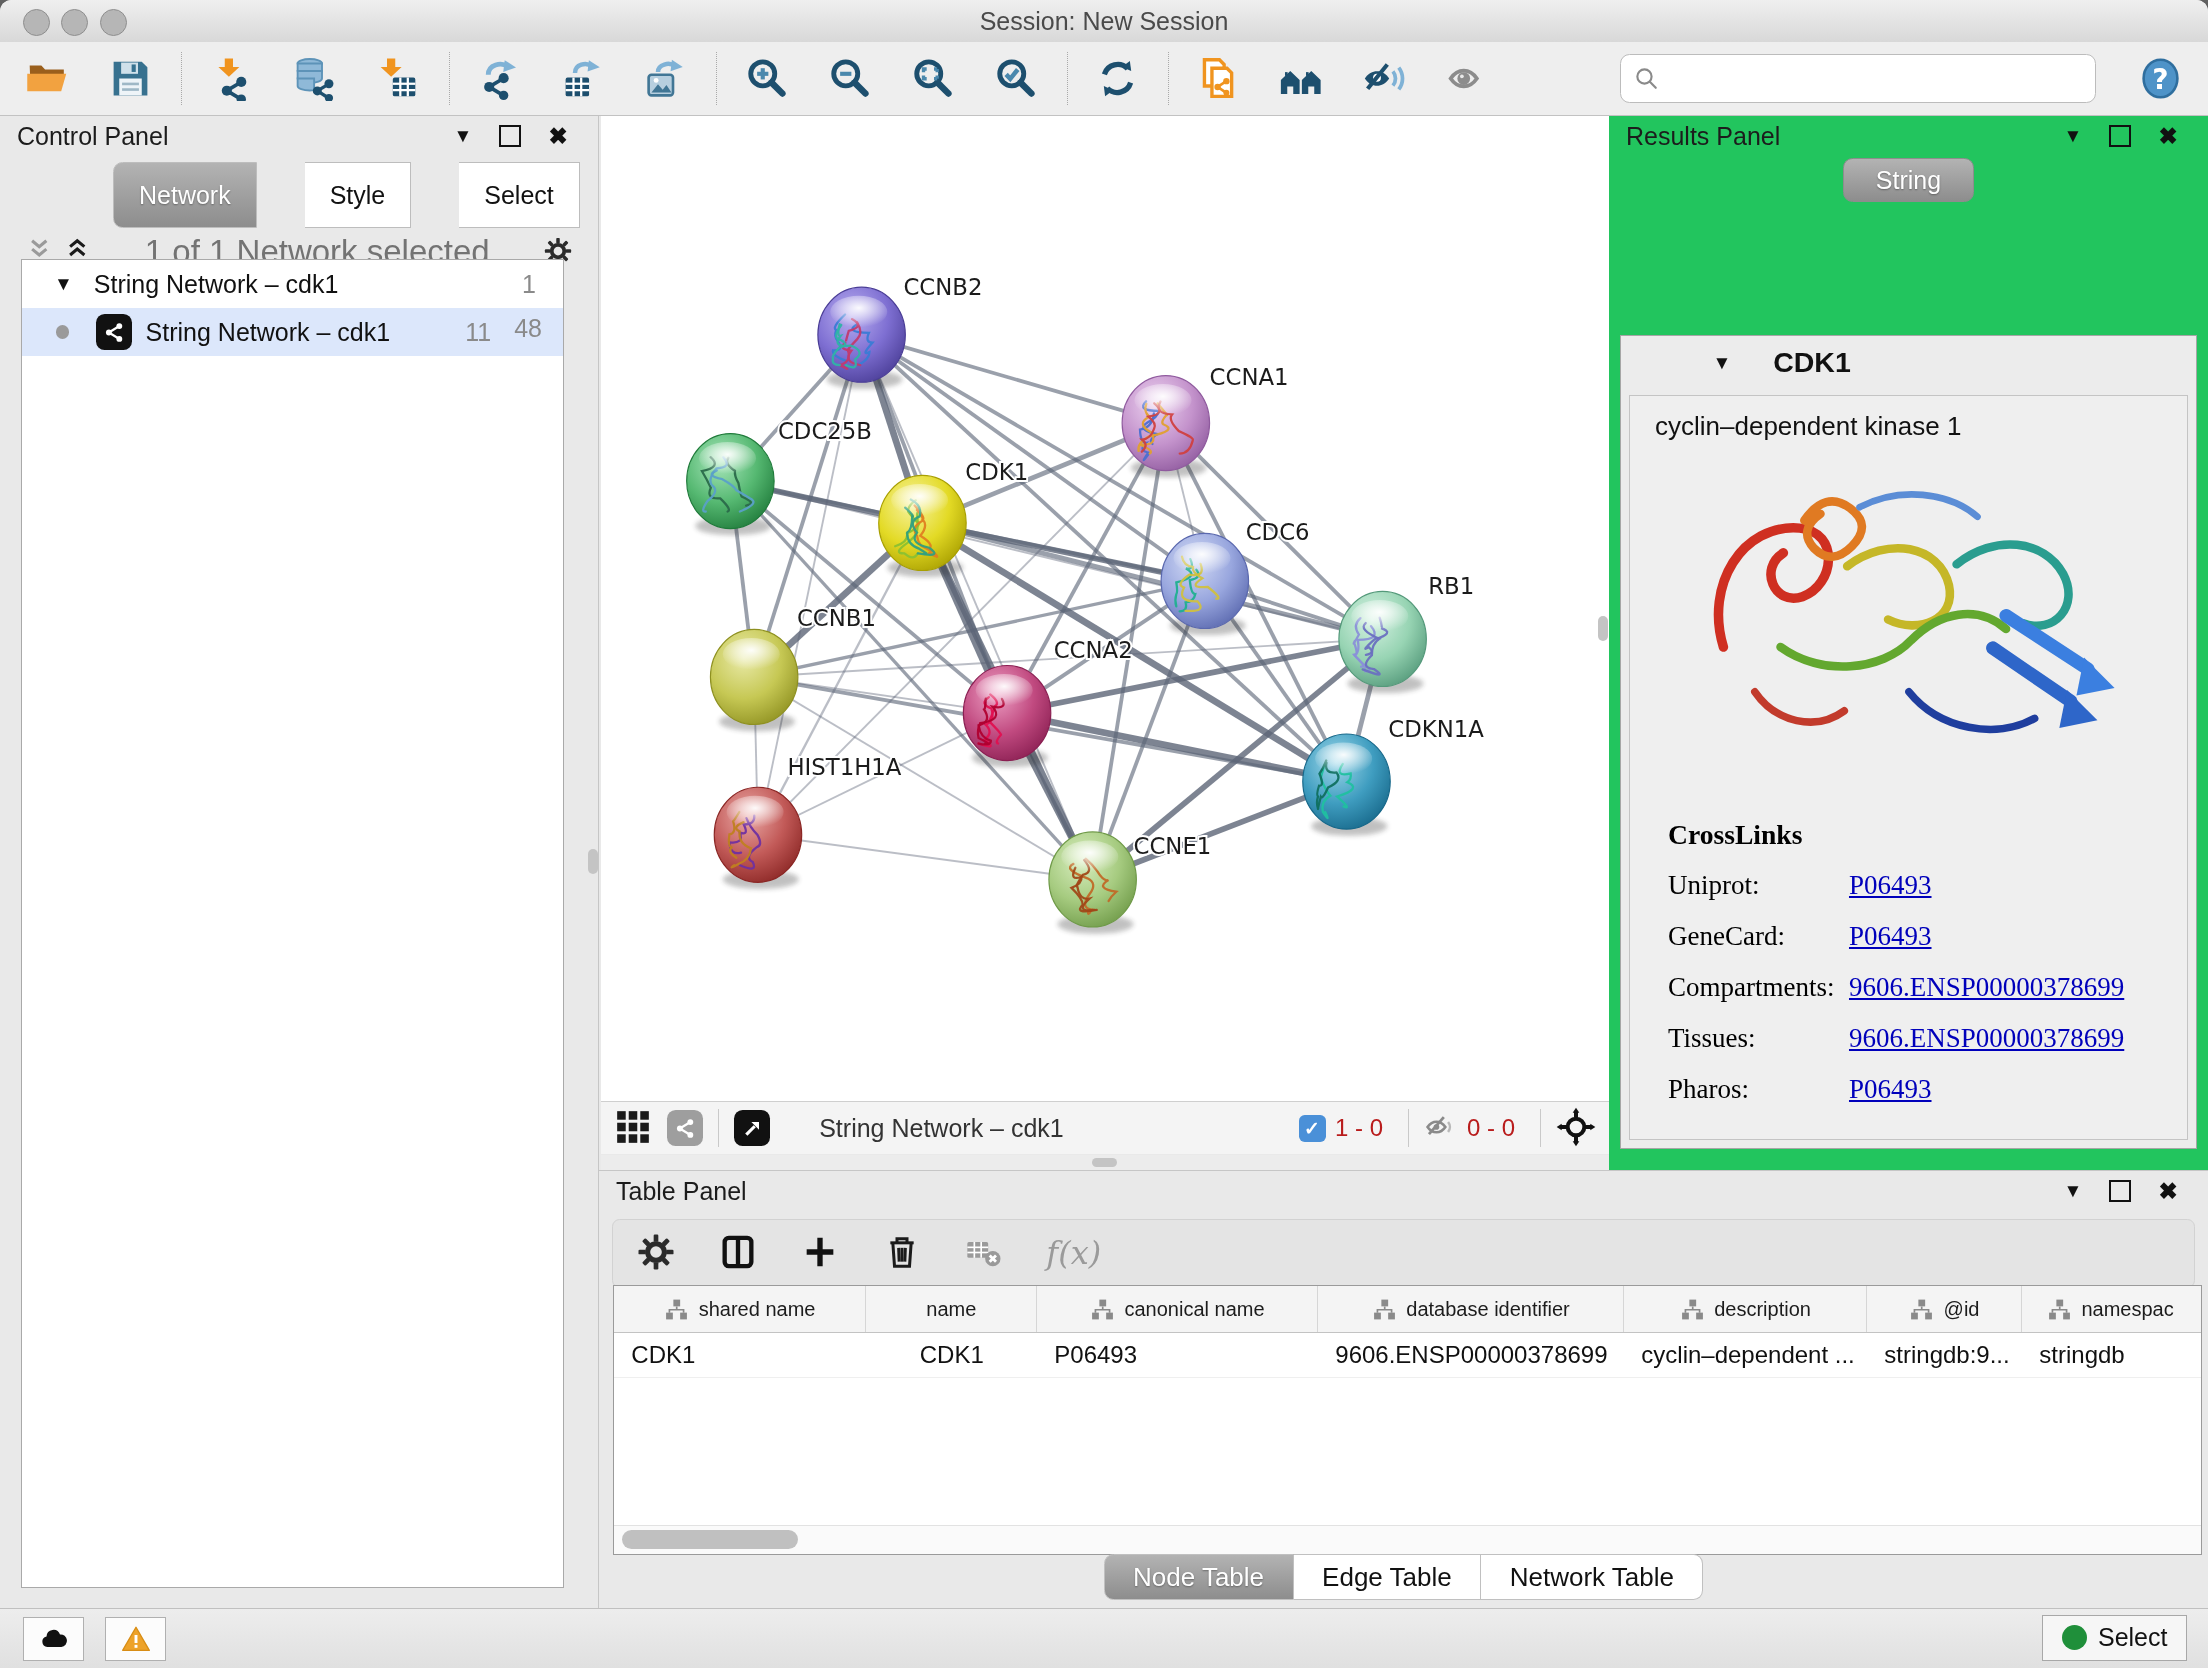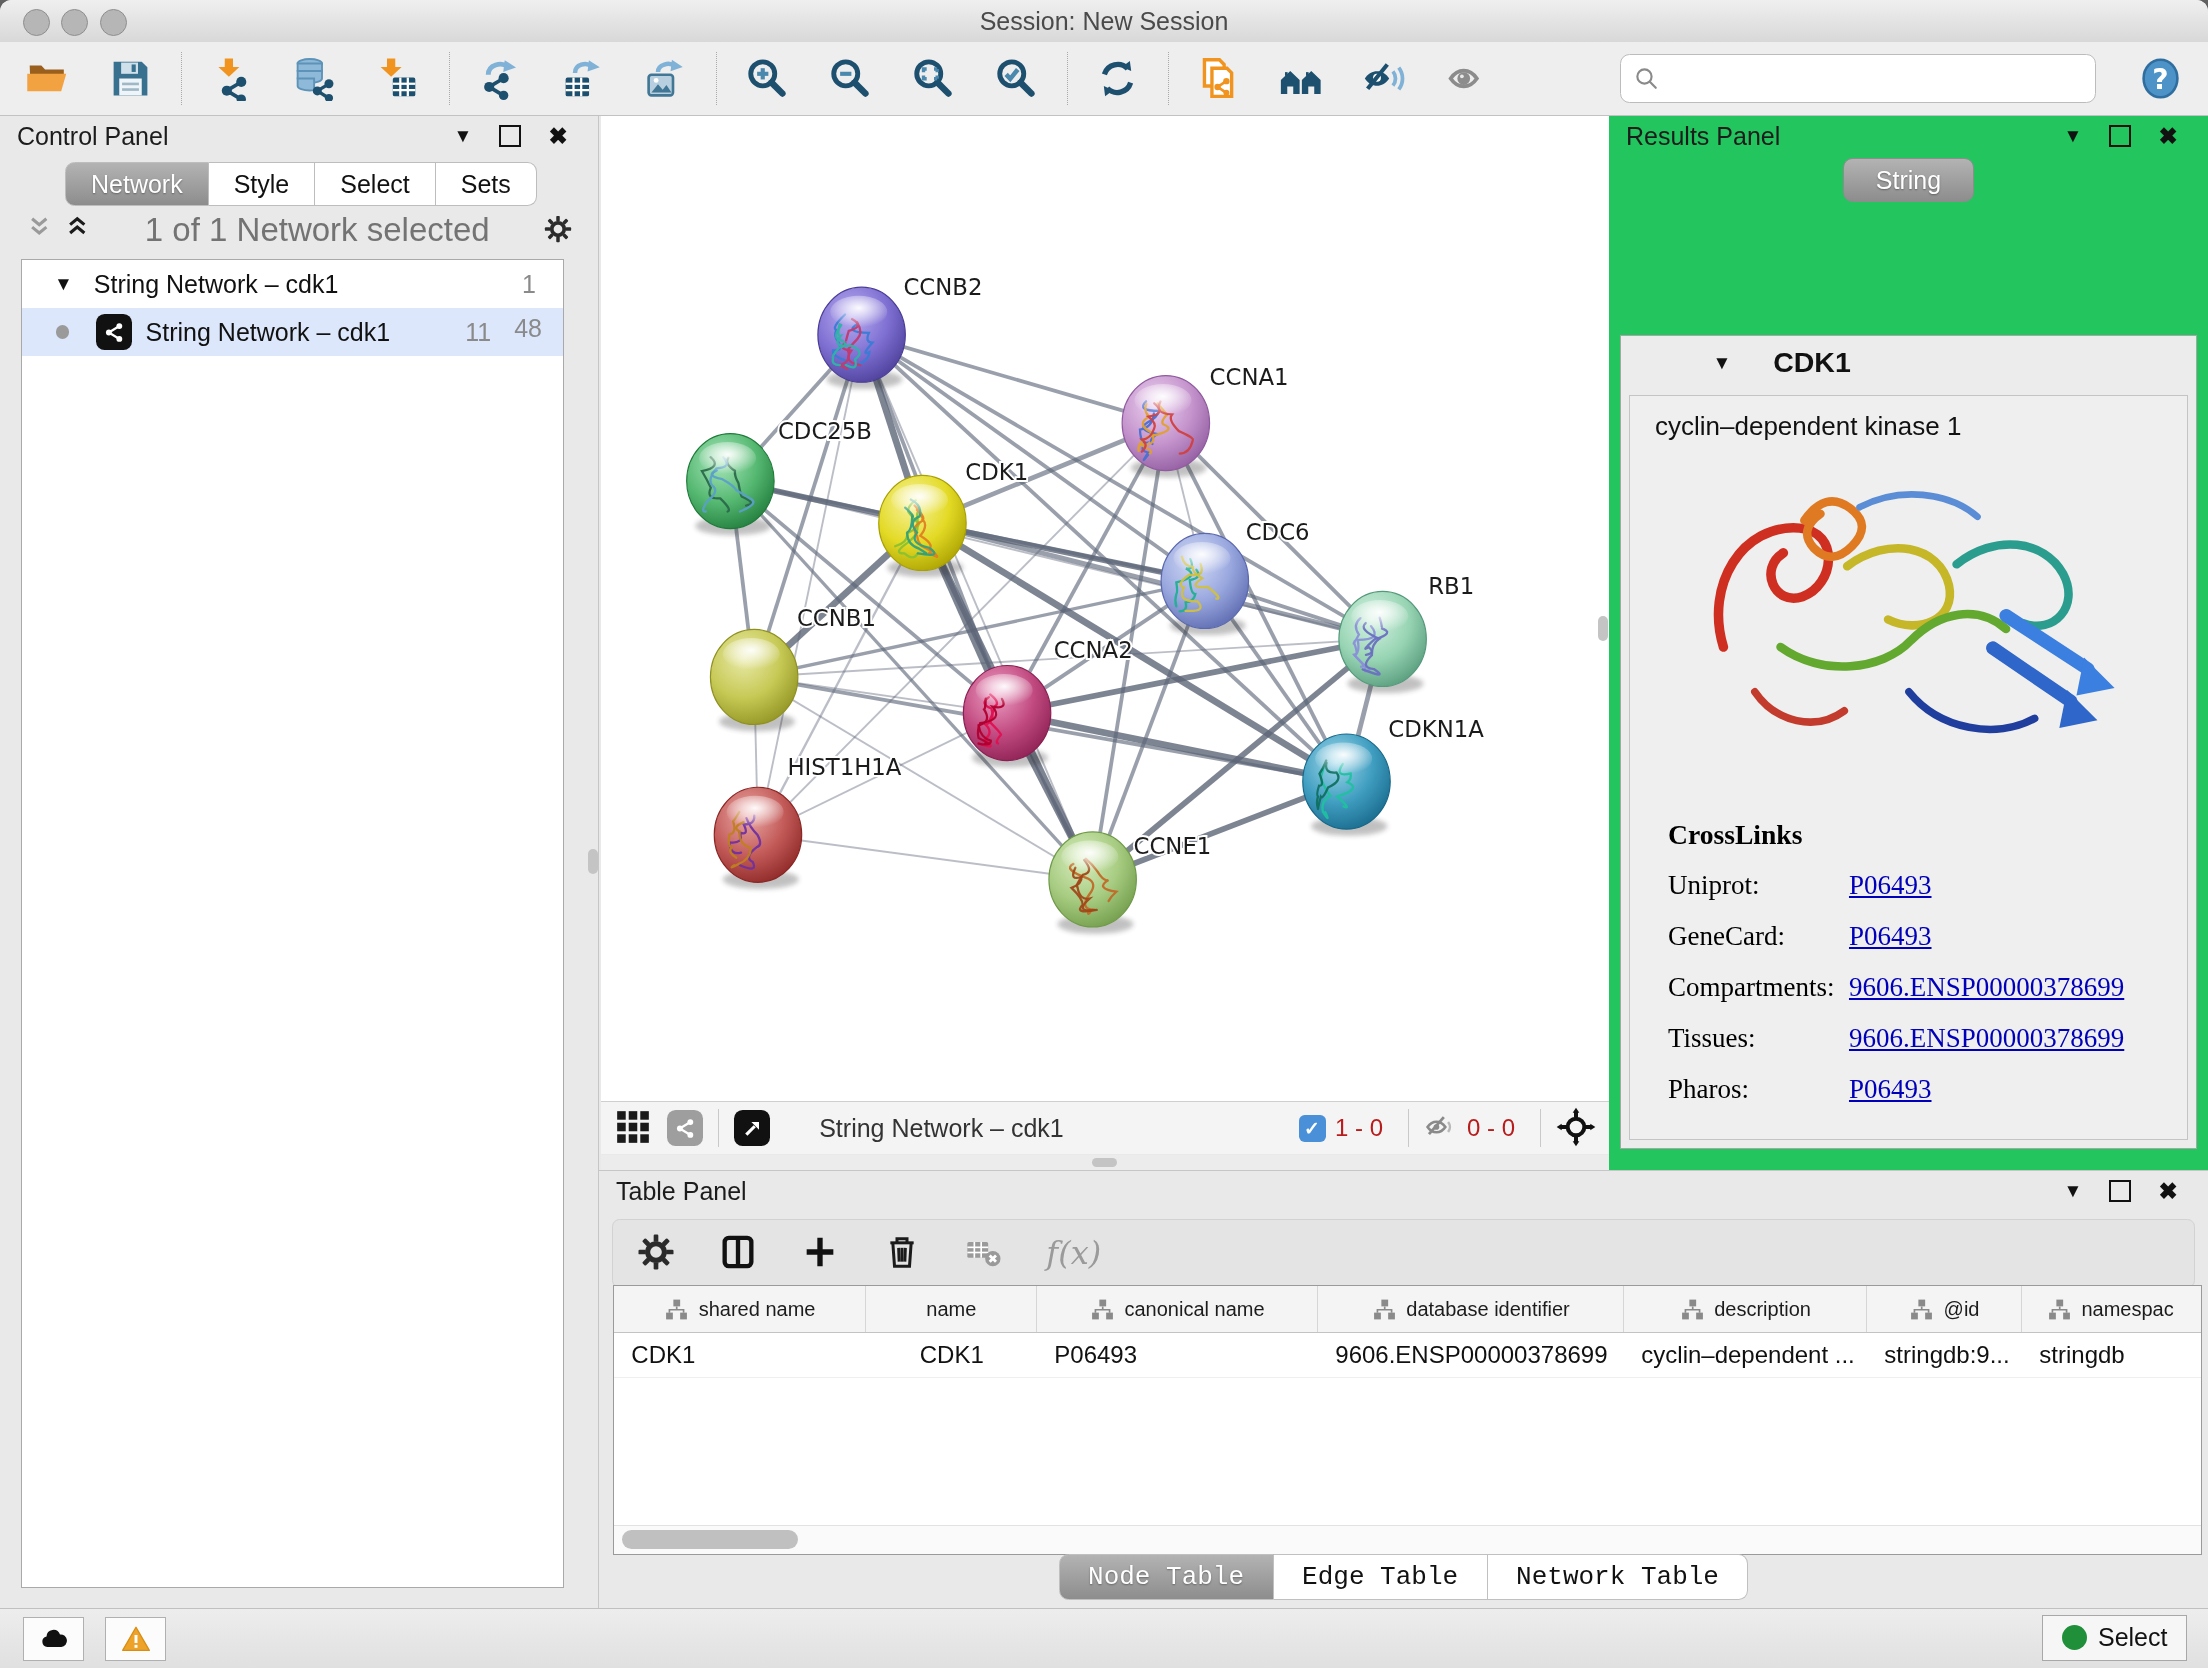--- a/index.html
+++ b/index.html
@@ -28,22 +28,22 @@
   .phead{height:40px;display:flex;align-items:center;font-size:25px;color:#1c1c1c;padding:0 17px;}
   .phead .sp{flex:1;}
   .ph-ico{display:flex;align-items:center;gap:27px;margin-right:13.3px;}
   .tri{font-size:19px;color:#111;}
   .boxico{width:18px;height:18px;border:2.4px solid #111;display:inline-block;}
   .xico{font-size:23px;color:#111;font-weight:bold;}
   
   .control{position:absolute;left:0;top:116px;width:599px;bottom:59px;background:#e9e9e9;
     border-right:1.9px solid #c6c6c6;box-sizing:border-box;}
   .tabs-row{display:flex;margin:5.7px 0 0 65px;}
-  .tab{height:42px;line-height:42px;padding:0 25px;font-size:25px;background:#fff;color:#111;
-    border:1px solid #bdbdbd;border-left:none;}
+  .tab{height:42px;line-height:42px;padding:11px 25px;font-size:25px;background:#fff;color:#111;
+    border:1px solid #bdbdbd;border-left:none;margin-left:48px;}
   .tab:first-child{border-left:1px solid #bdbdbd;border-radius:9.5px 0 0 9.5px;}
   .tab:last-child{border-radius:0 9.5px 9.5px 0;}
   .tab.sel{background:linear-gradient(#b3b3b3,#8d8d8d);color:#fff;text-shadow:0 1px 1.9px rgba(0,0,0,.35);}
   .cp-sumrow{display:flex;align-items:center;height:49px;padding:0 25px;}
   .cp-sumrow .txt{flex:1;text-align:center;font-size:33px;color:#737373;}
   .treebox{position:absolute;left:21px;right:34px;top:143px;bottom:21px;background:#fff;
     border:1.9px solid #a9a9a9;}
   .trow{height:48px;display:flex;align-items:center;font-size:25px;color:#111;}
   .trow.sel{background:#dce7fb;}
   .trow .cnt{color:#8a8a8a;}
@@ -97,21 +97,21 @@
   .tbl{position:absolute;left:14.3px;right:5.7px;top:114px;height:268px;background:#fff;border:1.9px solid #9a9a9a;overflow:hidden;}
   .thead{display:flex;background:#f4f4f4;border-bottom:1px solid #c3c3c3;height:46px;}
   .th{display:flex;align-items:center;justify-content:center;gap:9.5px;font-size:20px;color:#1c1c1c;
     border-right:1px solid #d6d6d6;box-sizing:border-box;overflow:hidden;white-space:nowrap;}
   .th svg{width:25px;height:25px;flex:0 0 auto;}
   .trowd{display:flex;height:44px;border-bottom:1px solid #efefef;}
   .td{font-size:24px;color:#111;display:flex;align-items:center;padding-left:17px;box-sizing:border-box;
     overflow:hidden;white-space:nowrap;}
   .hscroll{position:absolute;left:0;right:0;bottom:0;height:28.5px;background:#fafafa;border-top:1px solid #e2e2e2;}
   .hscroll .thumb{position:absolute;left:7.6px;top:4.8px;width:176px;height:19px;background:#c0c0c0;border-radius:9.5px;}
-  .tp-tabs{position:absolute;left:0;right:0;bottom:9.5px;display:flex;justify-content:center;font-family:Liberation Mono, monospace;}
+  .tp-tabs{position:absolute;left:0;right:0;bottom:9.5px;display:flex;justify-content:center;}
   .tp-tab{height:44px;line-height:44px;padding:0 28.5px;font-size:26px;background:#fff;color:#111;
     border:1px solid #c0c0c0;border-left:none;}
   .tp-tab:first-child{border-left:1px solid #c0c0c0;border-radius:9.5px 0 0 9.5px;}
   .tp-tab:last-child{border-radius:0 9.5px 9.5px 0;}
   .tp-tab.sel{background:linear-gradient(#b3b3b3,#8d8d8d);color:#fff;text-shadow:0 1px 1.9px rgba(0,0,0,.35);}
   
   .statusbar{position:absolute;left:0;right:0;bottom:0;height:59px;background:linear-gradient(#ededed,#e0e0e0);
     border-top:1px solid #c0c0c0;}
   .sb-btn{position:absolute;top:7.6px;width:59px;height:42px;background:#fcfcfc;border:1.9px solid #b0b0b0;
     display:flex;align-items:center;justify-content:center;}

